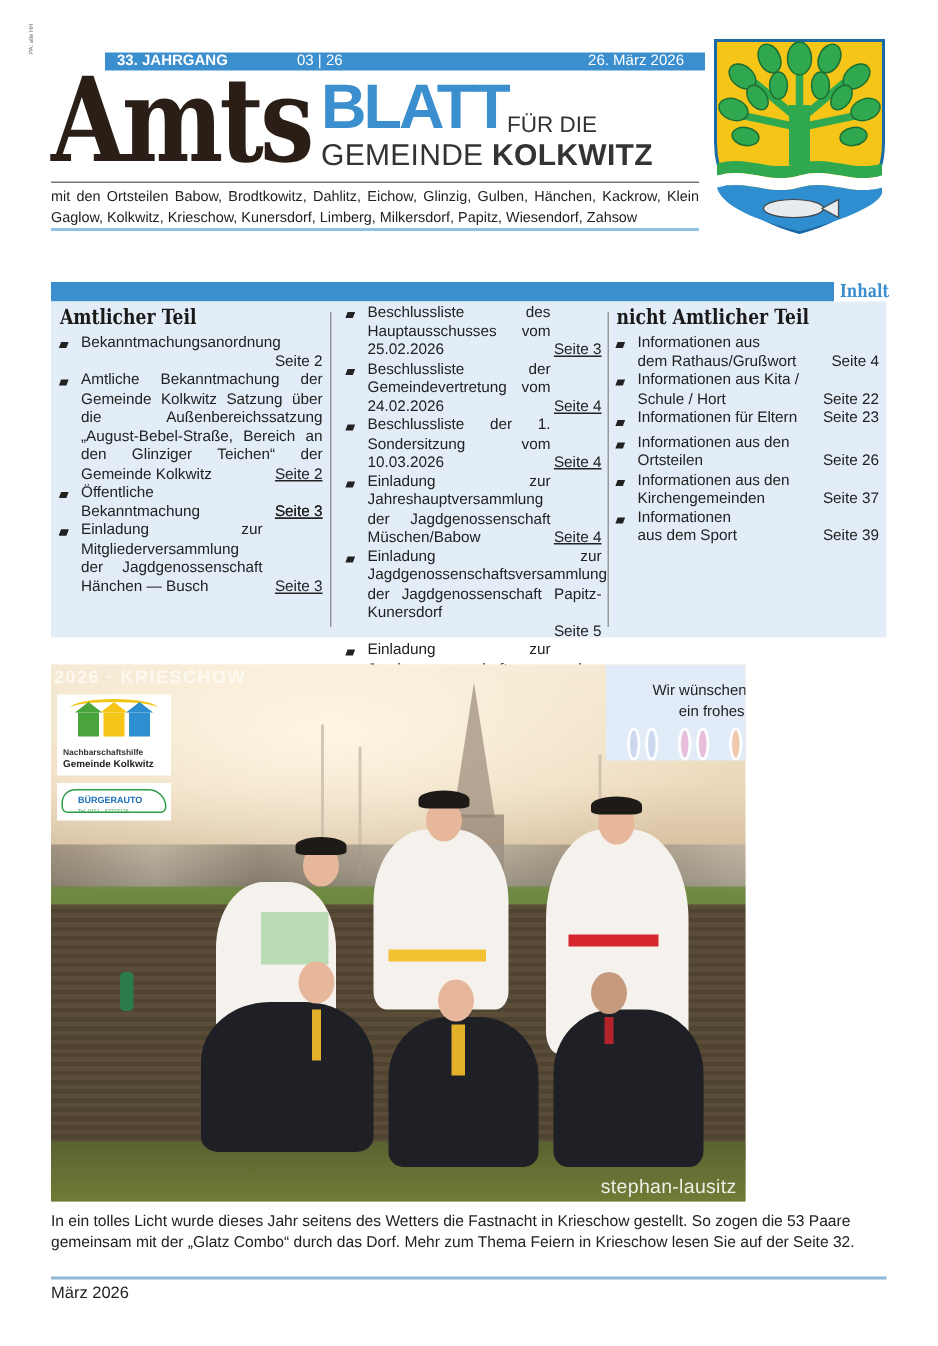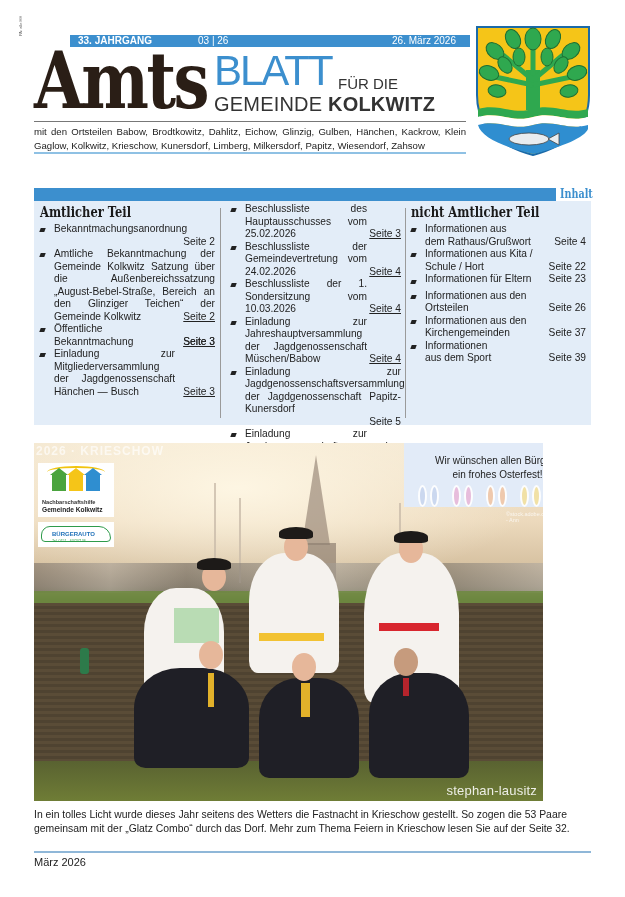--- a/index.html
+++ b/index.html
@@ -13,21 +13,21 @@
   .topbar { position: absolute; left: 70px; top: 35px; width: 400px; height: 12px; background: #3c8fce; }
   .topbar span { position: absolute; top: 0; font-size: 10px; line-height: 12px; color: #fff; }
   .topbar .jg { left: 8px; font-weight: bold; }
   .topbar .no { left: 128px; }
   .topbar .dt { right: 14px; }
 
   .amts { position: absolute; left: 34px; top: 42px; font-family: "DejaVu Serif", serif;
     font-weight: bold; font-size: 78px; line-height: 78px; color: #2a1e16; letter-spacing: -3px;
     transform: scaleX(0.82) scaleY(1.0); transform-origin: left top; }
   .blatt { position: absolute; left: 214px; top: 50px; font-family: "Liberation Sans", sans-serif;
-    font-weight: normal; font-size: 42px; line-height: 42px; color: #3c8fce; letter-spacing: -2px; }
+    font-weight: bold; font-size: 42px; line-height: 42px; color: #3c8fce; letter-spacing: -2px; }
   .fuerdie { position: absolute; left: 338px; top: 75px; font-size: 15px; color: #333; }
   .gemeinde { position: absolute; left: 214px; top: 93px; font-size: 20px; color: #333; letter-spacing: 0.2px; }
   .gemeinde b { font-weight: bold; }
   .mast-rule { position: absolute; left: 34px; top: 121px; width: 432px; height: 1px; background: #777; }
   .ortsteile { position: absolute; left: 34px; top: 125px; width: 432px; font-size: 9.6px; line-height: 14px; color: #222; text-align: justify; }
   .orts-rule { position: absolute; left: 34px; top: 152px; width: 432px; height: 2px; background: #8fc1e4; }
 
   .crest { position: absolute; left: 473px; top: 25px; width: 120px; height: 132px; }
 
   
@@ -46,21 +46,21 @@
     color: #1a1a1a; transform: scaleX(0.82); transform-origin: left top; white-space: nowrap; margin-bottom: 2px; }
   .item { position: relative; padding-left: 14px; text-align: justify; }
   .item .bullet { position: absolute; left: 0; top: 5px; width: 5px; height: 4px; background: #222;
     transform: skewX(-20deg); }
   .item .pg { float: right; margin-left: 6px; text-decoration: underline; }
   .item .pgline { text-align: right; }
   .col3 .item { text-align: left; }
   .row2 { display: flex; justify-content: space-between; }
 
   
-  .photo { position: absolute; left: 34px; top: 443px; width: 509px; height: 358px; overflow: hidden;
+  .photo { position: absolute; left: 34px; top: 443px; width: 463px; height: 358px; overflow: hidden;
     background: linear-gradient(180deg, #f3e6cf 0%, #ecd9bc 22%, #d7c2a2 34%, #a89c83 40%, #6d7a4d 44%, #5b5137 55%, #4e4330 80%, #5e6a30 92%, #6f7c3a 100%); }
   .photo .sky-glow { position: absolute; left: 0; top: 0; width: 100%; height: 150px;
     background: radial-gradient(ellipse at 40% 30%, rgba(255,248,230,0.9), rgba(255,240,210,0) 70%); }
   .photo .steeple { position: absolute; left: 268px; top: 12px; width: 0; height: 0;
     border-left: 14px solid transparent; border-right: 14px solid transparent; border-bottom: 90px solid #9b8a7a; opacity: 0.7; }
   .photo .tower { position: absolute; left: 262px; top: 100px; width: 40px; height: 60px; background: #8e7f70; opacity: 0.7; }
   .photo .windmill { position: absolute; width: 2px; background: #c9bcaa; opacity: 0.8; }
   .photo .houses { position: absolute; left: 0; top: 120px; width: 100%; height: 30px;
     background: linear-gradient(90deg, #7b7168 0%, #a69e95 15%, #6f675e 30%, #a7a096 60%, #7e766b 80%, #b0a9a0 100%); opacity: 0.6; }
   .photo .grass { position: absolute; left: 0; top: 148px; width: 100%; height: 12px; background: #6b8a3c; opacity: 0.8; }

